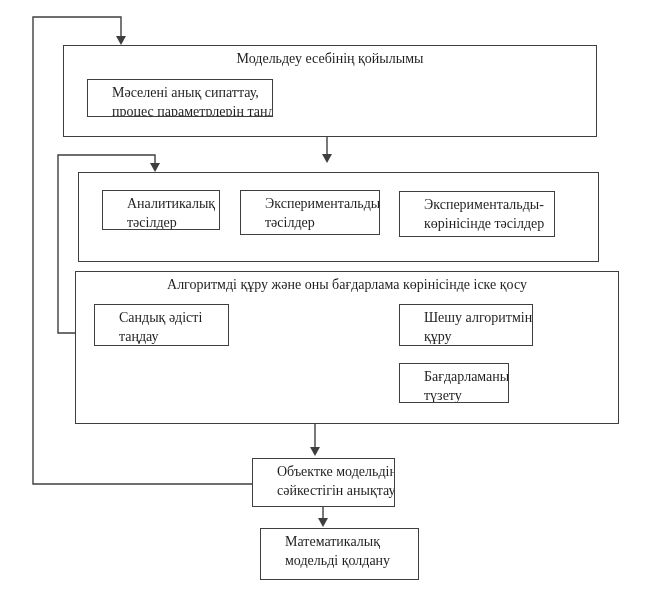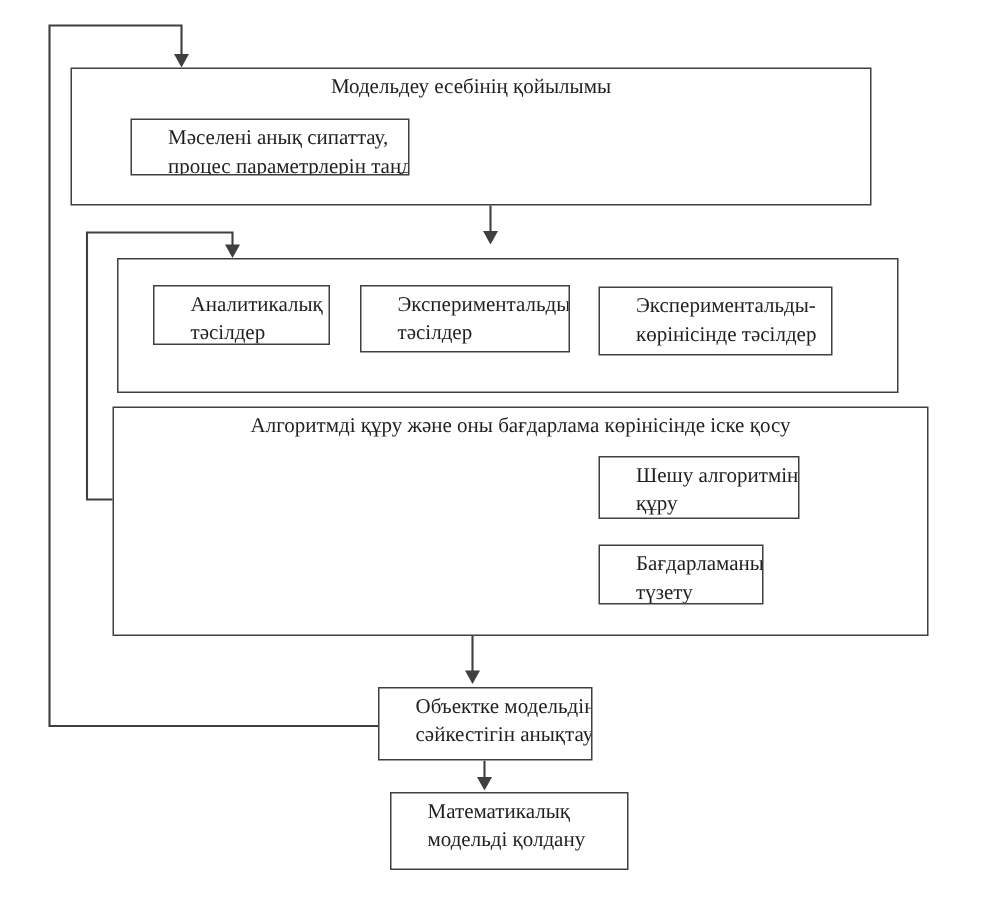--- a/index.html
+++ b/index.html
@@ -87,37 +87,39 @@
       <path d="M315 424 V448"></path>
       <polygon points="310,447 320,447 315,456"></polygon>
     </g>
 
     <g>
       <path d="M323 507 V519"></path>
       <polygon points="318,518 328,518 323,527"></polygon>
     </g>
   </svg>
 
-  <div class="container" style="left:47px;top:45px;width:534px;height:92px;">
+  <div class="container" style="left:63px;top:45px;width:534px;height:92px;">
     <div class="container-title">Модельдеу есебінің қойылымы</div>
   </div>
   <div class="box" style="left:87px;top:79px;width:186px;height:38px;">Мәселені анық сипаттау,
 процес параметрлерін таңдау</div>
 
   <div class="container" style="left:78px;top:172px;width:521px;height:90px;"></div>
   <div class="box" style="left:102px;top:190px;width:118px;height:40px;">Аналитикалық
 тәсілдер</div>
   <div class="box" style="left:240px;top:190px;width:140px;height:45px;">Экспериментальдық
 тәсілдер</div>
   <div class="box" style="left:399px;top:191px;width:156px;height:46px;">Экспериментальды-
 көрінісінде тәсілдер</div>
 
   <div class="container" style="left:75px;top:271px;width:544px;height:153px;">
     <div class="container-title">Алгоритмді құру және оны бағдарлама көрінісінде іске қосу</div>
   </div>
+  <div class="box" style="left:94px;top:304px;width:135px;height:42px;">Сандық әдісті
+таңдау</div>
   <div class="box" style="left:399px;top:304px;width:134px;height:42px;">Шешу алгоритмін
 құру</div>
   <div class="box" style="left:399px;top:363px;width:110px;height:40px;">Бағдарламаны
 түзету</div>
 
   <div class="box" style="left:252px;top:458px;width:143px;height:49px;">Объектке модельдің
 сәйкестігін анықтау</div>
 
   <div class="box" style="left:260px;top:528px;width:159px;height:52px;">Математикалық
 модельді қолдану</div>

